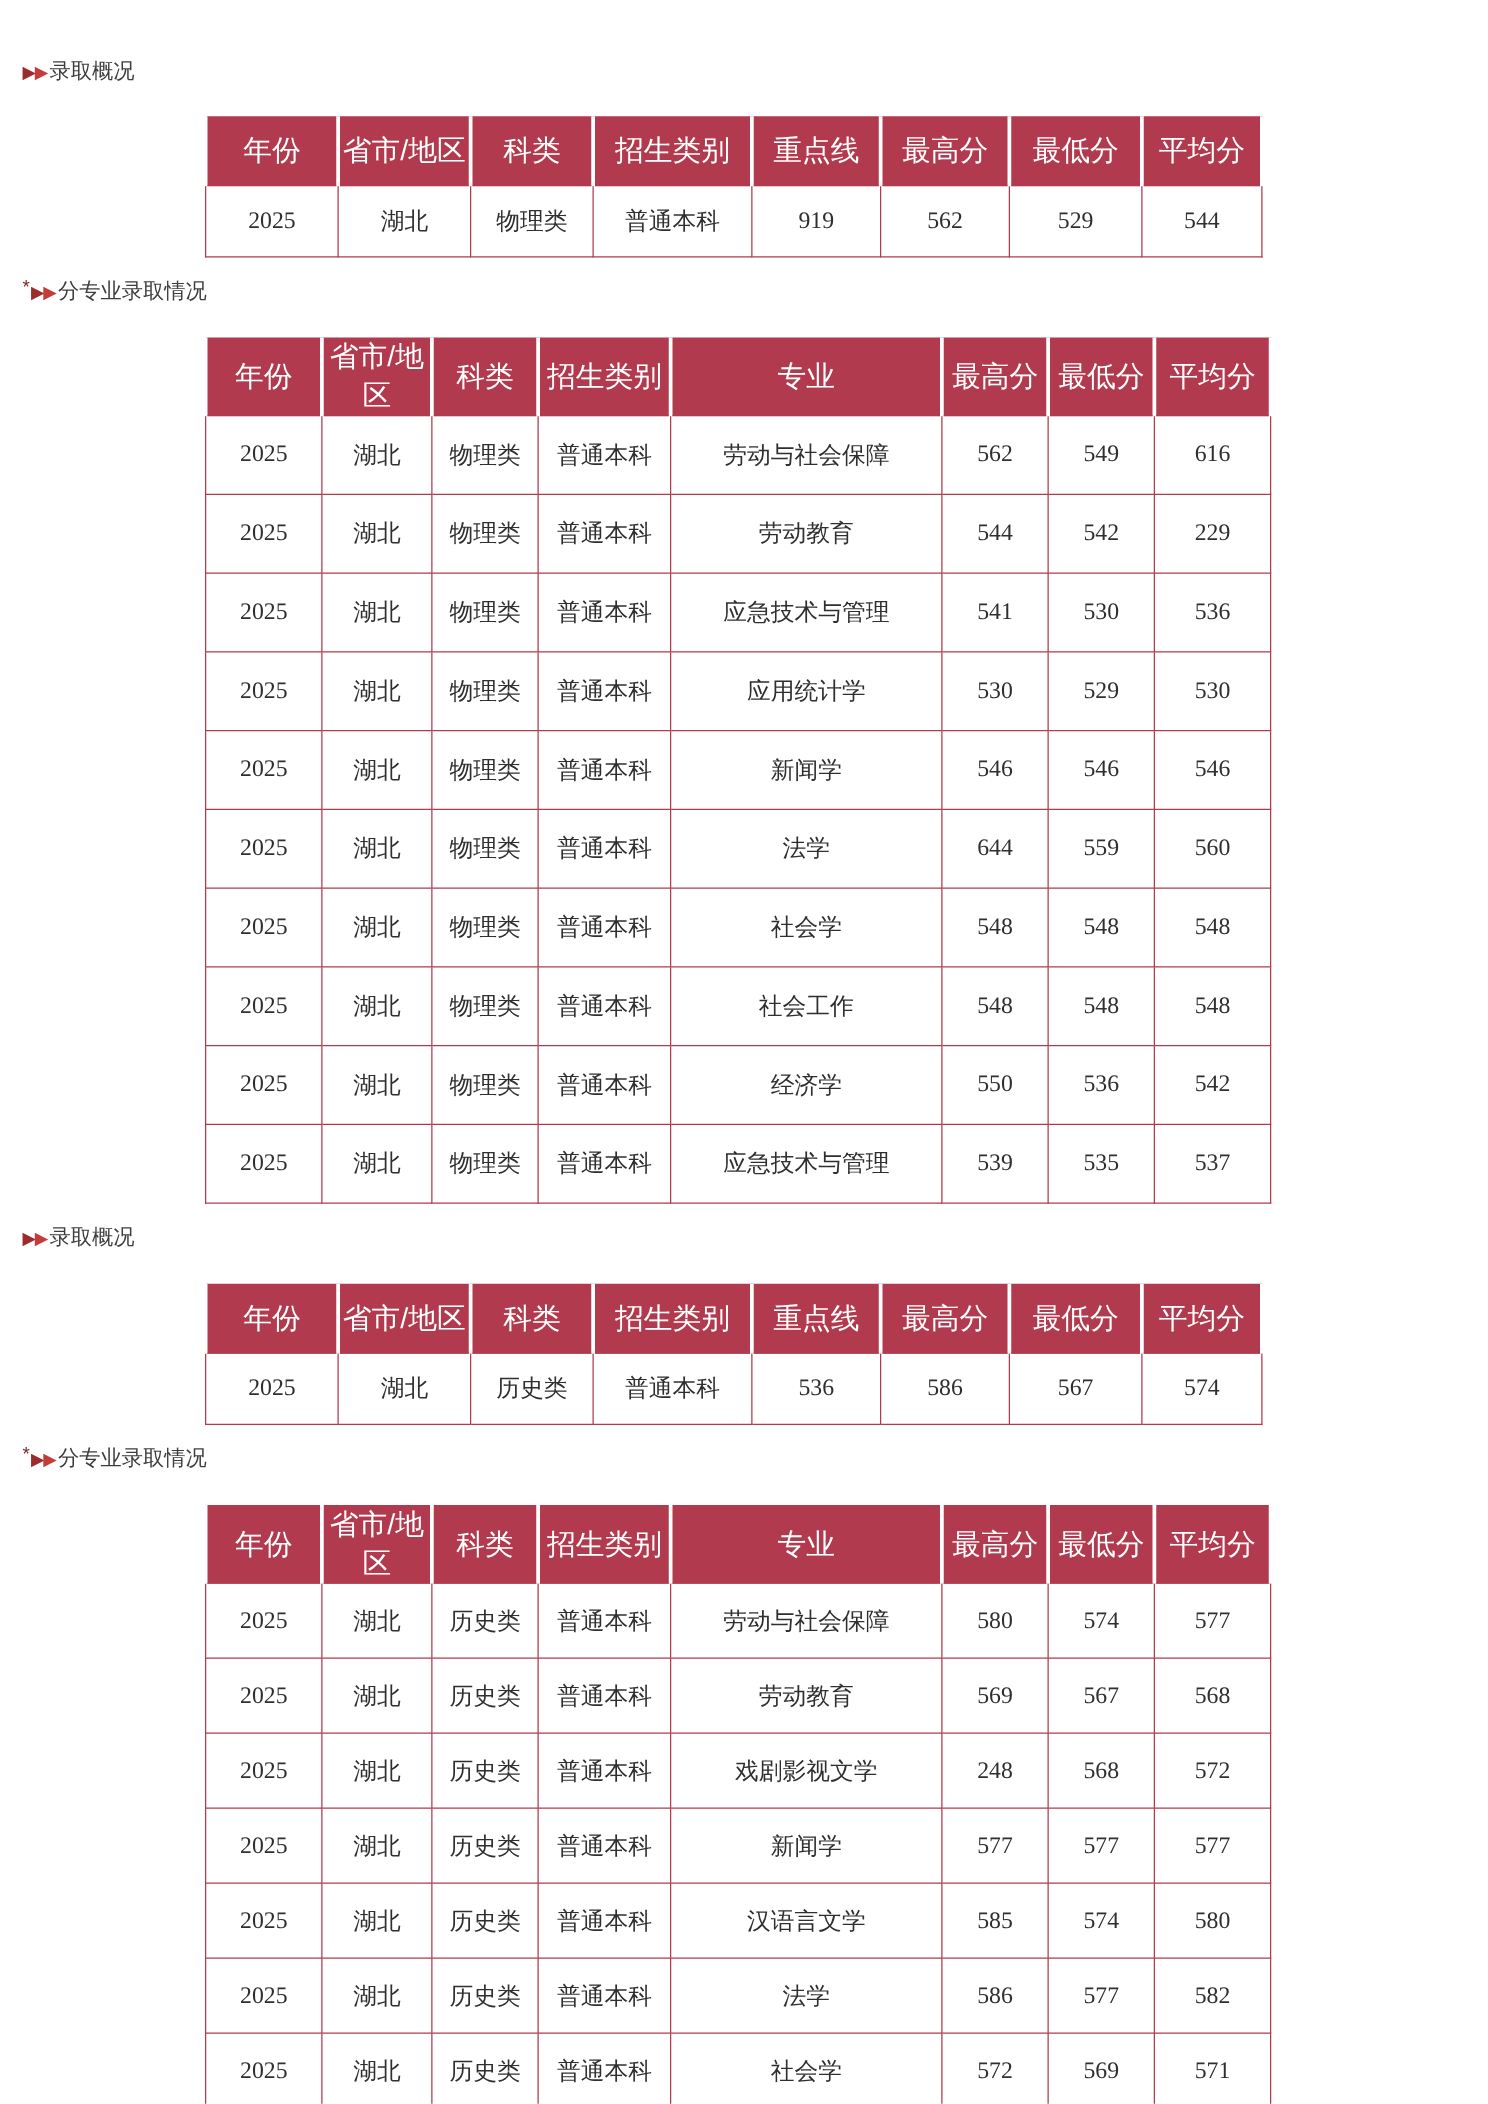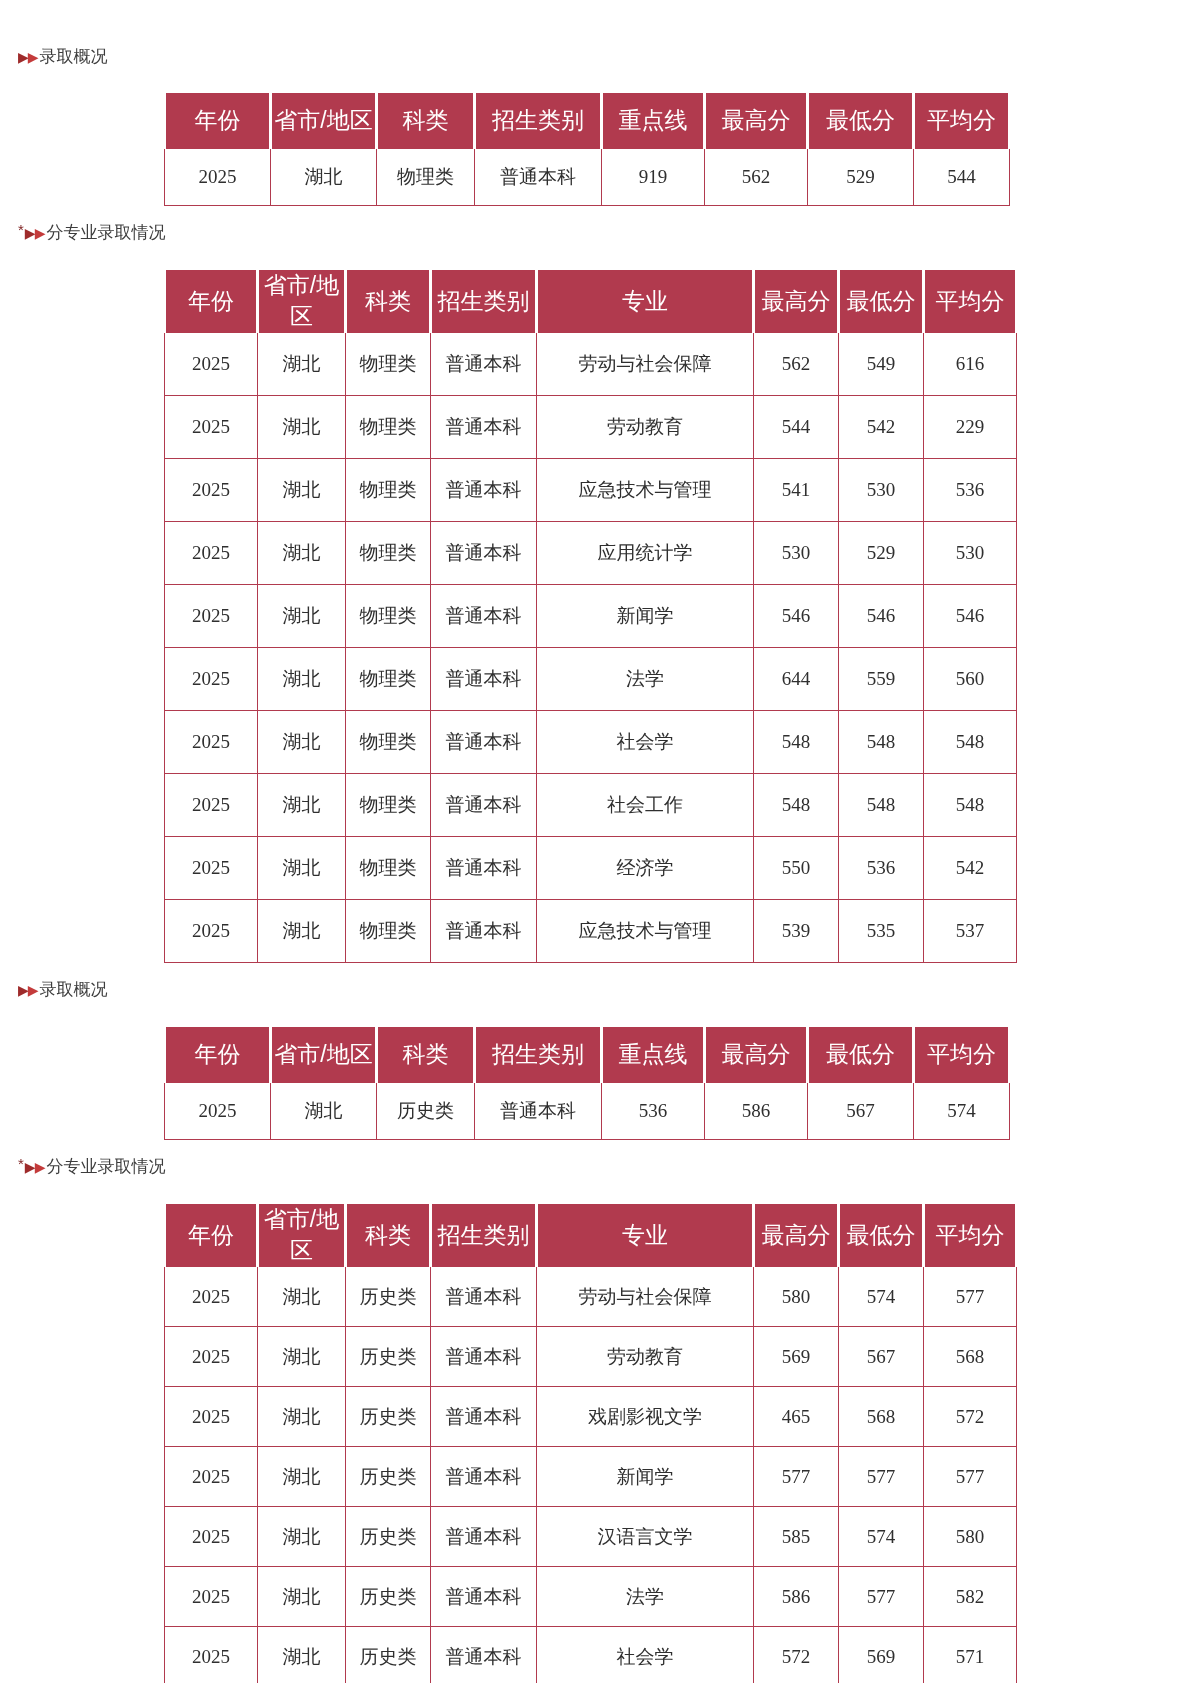--- a/index.html
+++ b/index.html
@@ -355,21 +355,21 @@
           <td>569</td>
           <td>567</td>
           <td>568</td>
         </tr>
         <tr>
           <td>2025</td>
           <td>湖北</td>
           <td>历史类</td>
           <td>普通本科</td>
           <td>戏剧影视文学</td>
-          <td>465</td>
+          <td>248</td>
           <td>568</td>
           <td>572</td>
         </tr>
         <tr>
           <td>2025</td>
           <td>湖北</td>
           <td>历史类</td>
           <td>普通本科</td>
           <td>新闻学</td>
           <td>577</td>

